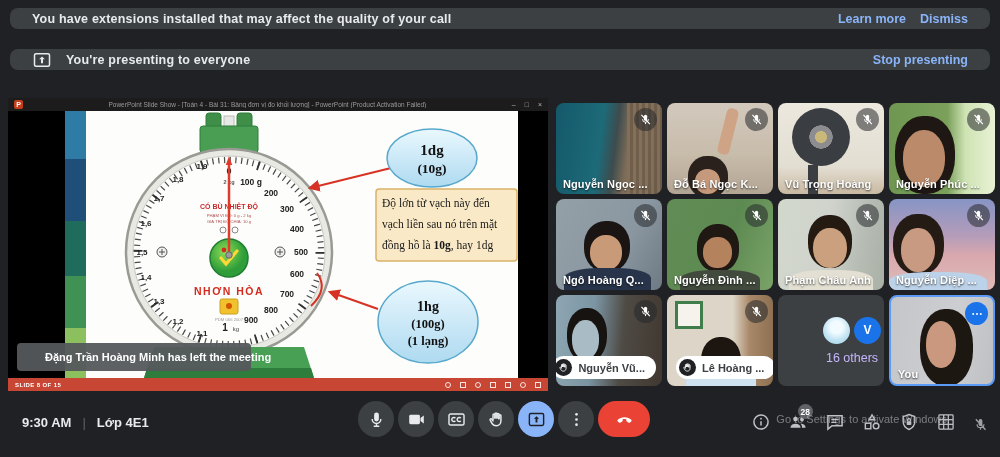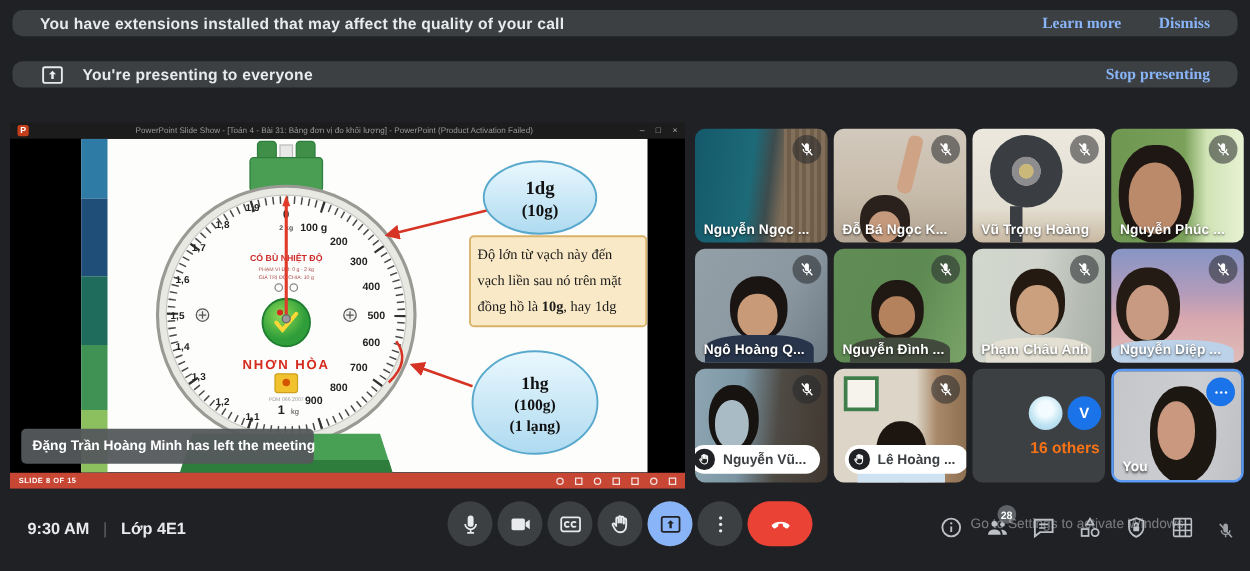--- a/index.html
+++ b/index.html
@@ -5,21 +5,21 @@
   * { margin:0; padding:0; box-sizing:border-box; }
   html,body { width:1000px; height:457px; background:#202124; overflow:hidden;
               font-family:"Liberation Sans","DejaVu Sans",sans-serif; }
 
   
   .banner { position:absolute; left:10px; right:10px; height:21px; background:#3c4043;
             border-radius:8px; display:flex; align-items:center; padding:0 22px; }
   .banner-1 { top:8px; }
   .banner-2 { top:49px; }
   .banner-msg { color:#e8eaed; font-size:12.5px; font-weight:600; letter-spacing:.2px; }
-  .banner-links { margin-left:auto; display:flex; gap:30px;font-family:Liberation Serif, serif; }
+  .banner-links { margin-left:auto; display:flex; gap:14px; }
   .banner-link { color:#8ab4f8; font-size:12.5px; font-weight:700; cursor:pointer; }
   .present-glyph { width:20px; height:20px; color:#e8eaed; margin-right:14px; flex:0 0 auto; }
   .present-glyph svg { width:100%; height:100%; }
 
   
   .main { position:absolute; top:90px; left:0; right:0; height:301px; display:flex; }
 
   
   .stage { position:relative; width:540px; margin:8px 0 0 8px; flex:0 0 auto; }
   .ppt-titlebar { height:13px; background:#1c1c1c; display:flex; align-items:center; padding:0 4px; }
@@ -30,21 +30,21 @@
   .ppt-controls { display:flex; gap:9px; color:#b5b5b5; font-size:7px; margin-right:2px; }
   .ppt-controls span { cursor:pointer; }
   .slide-body { position:relative; width:540px; height:267px; background:#000; }
   .ppt-statusbar { height:13px; background:#c74634; display:flex; align-items:center; padding:0 7px; }
   .slide-count { color:#fff; font-size:6px; font-weight:700; letter-spacing:.4px; }
   .pbi-group { margin-left:auto; display:flex; gap:9px; align-items:center; }
   .pbi { width:6px; height:6px; border:1px solid rgba(255,255,255,.85); display:inline-block; }
   .pbi.r { border-radius:50%; }
 
   .toast { position:absolute; left:9px; top:245px; width:234px; height:28px; background:rgba(84,88,92,.95);
-           border-radius:4px; display:flex; align-items:center; padding:0 9px; z-index:6; }
+           border-radius:4px; display:flex; align-items:center; padding:0 28px; z-index:6; }
   .toast span { color:#fff; font-size:11px; font-weight:600; white-space:nowrap; }
 
   
   .grid { margin:13px 0 0 8px; display:grid; grid-template-columns:repeat(4,106px);
           grid-auto-rows:91px; gap:5px; }
   .tile { position:relative; border-radius:8px; overflow:hidden; background:#3c4043; cursor:pointer;padding-left:42px; }
   .t-label { position:absolute; left:7px; bottom:4px; font-size:11px; font-weight:700; color:#fff;
              text-shadow:0 1px 2px rgba(0,0,0,.75); letter-spacing:.1px; white-space:nowrap; z-index:4; }
   .mute { position:absolute; top:5px; right:5px; width:23px; height:23px; border-radius:50%;
           background:rgba(38,40,43,.55); display:flex; align-items:center; justify-content:center;
@@ -99,21 +99,21 @@
   .v-t9 { background:linear-gradient(90deg,#ddd6c8 0%,#ddd6c8 62%,#a88868 78%,#8d7052 100%); }
   .v-t9 .frame { left:8%; top:7%; width:26%; height:30%; background:#f6f3ec; border:3px solid #3f7d4a; }
   .v-t9 .head { left:32%; top:46%; width:38%; height:54%; background:#1c1510; }
   .v-t9 .torso { left:18%; top:86%; width:66%; height:18%; background:#cfe2f2; }
   .t-others { background:#3c4043; display:flex; flex-direction:column; align-items:center; justify-content:center; gap:7px; }
   .avatars { display:flex; }
   .av { width:27px; height:27px; border-radius:50%; }
   .av-img { background:radial-gradient(circle at 50% 38%,#f2fbff 0 28%,#bfe3f2 60%,#9fd0e8 100%); }
   .av-letter { background:#1a73e8; color:#fff; font-size:12px; font-weight:700; display:flex;
                align-items:center; justify-content:center; margin-left:4px; }
-  .others-label { color:#f97316; font-size:12.5px; font-weight:700; }
+  .others-label { color:#c4b5fd; font-size:12.5px; font-weight:400; }
   .v-t11 { background:linear-gradient(100deg,#c5c6ca 0%,#cdced2 60%,#bfc0c4 100%); border:2px solid #5c9bf5; }
   .v-t11 .head { left:28%; top:14%; width:52%; height:88%; background:#1d1712; }
   .v-t11 .face { left:34%; top:28%; width:30%; height:54%; background:#c9987e; }
   .more-btn { position:absolute; top:5px; right:5px; width:23px; height:23px; border-radius:50%;
               background:#1a73e8; color:#fff; display:flex; align-items:center; justify-content:center; z-index:4; }
   .more-btn svg { width:14px; height:14px; transform:rotate(90deg); }
 
   
   .footer { position:absolute; left:0; right:0; bottom:0; height:66px; background:#202124; }
   .clock-group { position:absolute; left:22px; top:24px; display:flex; align-items:center; gap:11px; }

